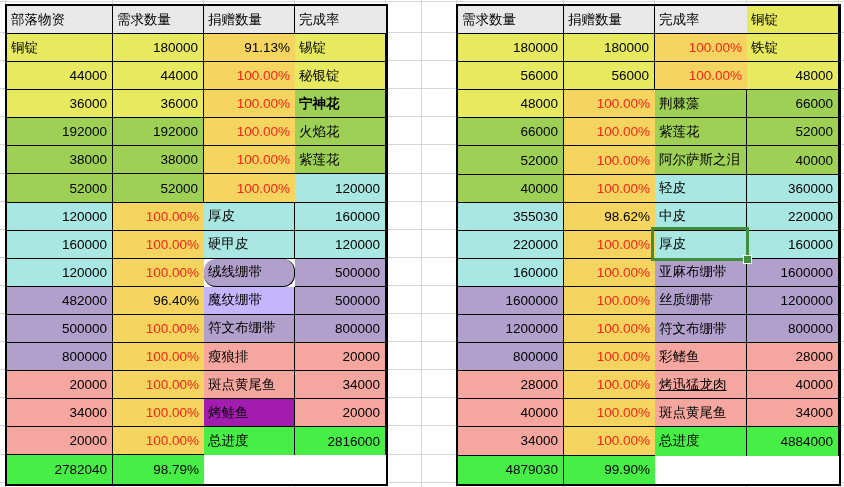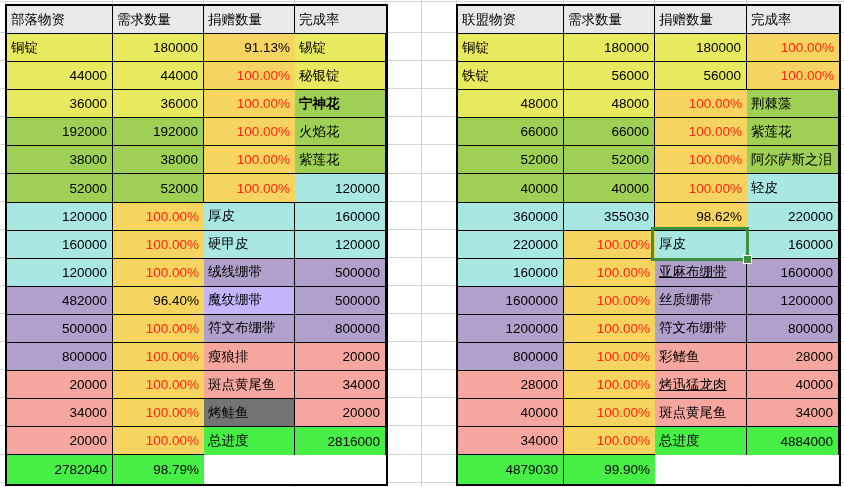--- a/index.html
+++ b/index.html
@@ -105,51 +105,50 @@
     <div class="cell right c2" style="background: rgb(169, 231, 226);">120000</div>
     <div class="cell right c3 rate red">100.00%</div>
     <div class="cell left c0" style="background: rgb(169, 231, 226);">厚皮</div>
     <div class="cell right c1" style="background: rgb(169, 231, 226);">160000</div>
     <div class="cell right c2" style="background: rgb(169, 231, 226);">160000</div>
     <div class="cell right c3 rate red">100.00%</div>
     <div class="cell left c0" style="background: rgb(169, 231, 226);">硬甲皮</div>
     <div class="cell right c1" style="background: rgb(169, 231, 226);">120000</div>
     <div class="cell right c2" style="background: rgb(169, 231, 226);">120000</div>
     <div class="cell right c3 rate red">100.00%</div>
-    <div class="cell left c0" style="background: rgb(177, 160, 203);">绒线绷带</div>
+    <div class="cell left c0" style="background: rgb(177, 160, 203); border-radius: 12px;">绒线绷带</div>
     <div class="cell right c1" style="background: rgb(177, 160, 203);">500000</div>
     <div class="cell right c2" style="background: rgb(177, 160, 203);">482000</div>
     <div class="cell right c3 rate">96.40%</div>
     <div class="cell left c0" style="background: #c4b5fd;">魔纹绷带</div>
     <div class="cell right c1" style="background: rgb(177, 160, 203);">500000</div>
     <div class="cell right c2" style="background: rgb(177, 160, 203);">500000</div>
     <div class="cell right c3 rate red">100.00%</div>
     <div class="cell left c0" style="background: rgb(177, 160, 203);">符文布绷带</div>
     <div class="cell right c1" style="background: rgb(177, 160, 203);">800000</div>
     <div class="cell right c2" style="background: rgb(177, 160, 203);">800000</div>
     <div class="cell right c3 rate red">100.00%</div>
     <div class="cell left c0" style="background: rgb(245, 167, 159);">瘦狼排</div>
     <div class="cell right c1" style="background: rgb(245, 167, 159);">20000</div>
     <div class="cell right c2" style="background: rgb(245, 167, 159);">20000</div>
     <div class="cell right c3 rate red">100.00%</div>
     <div class="cell left c0" style="background: rgb(245, 167, 159);">斑点黄尾鱼</div>
     <div class="cell right c1" style="background: rgb(245, 167, 159);">34000</div>
     <div class="cell right c2" style="background: rgb(245, 167, 159);">34000</div>
     <div class="cell right c3 rate red">100.00%</div>
-    <div class="cell left c0" style="background: #737373; font-family: Liberation Serif, serif;">烤鲑鱼</div>
+    <div class="cell left c0" style="background: #a21caf; font-family: Liberation Serif, serif;">烤鲑鱼</div>
     <div class="cell right c1" style="background: rgb(245, 167, 159);">20000</div>
     <div class="cell right c2" style="background: rgb(245, 167, 159);">20000</div>
     <div class="cell right c3 rate red">100.00%</div>
     <div class="cell left c0 total lastrow">总进度</div>
     <div class="cell right c1 total lastrow">2816000</div>
     <div class="cell right c2 total lastrow">2782040</div>
     <div class="cell right c3 total lastrow">98.79%</div>
   </div>
 <div class="table t1">
-    <div class="cell hdr left c0">联盟物资</div>
     <div class="cell hdr left c1">需求数量</div>
     <div class="cell hdr left c2">捐赠数量</div>
     <div class="cell hdr left c3">完成率</div>
     <div class="cell left c0" style="background: rgb(231, 233, 95);">铜锭</div>
     <div class="cell right c1" style="background: rgb(231, 233, 95);">180000</div>
     <div class="cell right c2" style="background: rgb(231, 233, 95);">180000</div>
     <div class="cell right c3 rate red">100.00%</div>
     <div class="cell left c0" style="background: rgb(231, 233, 95);">铁锭</div>
     <div class="cell right c1" style="background: rgb(231, 233, 95);">56000</div>
     <div class="cell right c2" style="background: rgb(231, 233, 95);">56000</div>
@@ -166,28 +165,29 @@
     <div class="cell right c2" style="background: rgb(158, 208, 85);">52000</div>
     <div class="cell right c3 rate red">100.00%</div>
     <div class="cell left c0" style="background: rgb(158, 208, 85);">阿尔萨斯之泪</div>
     <div class="cell right c1" style="background: rgb(158, 208, 85);">40000</div>
     <div class="cell right c2" style="background: rgb(158, 208, 85);">40000</div>
     <div class="cell right c3 rate red">100.00%</div>
     <div class="cell left c0" style="background: rgb(169, 231, 226);">轻皮</div>
     <div class="cell right c1" style="background: rgb(169, 231, 226);">360000</div>
     <div class="cell right c2" style="background: rgb(169, 231, 226);">355030</div>
     <div class="cell right c3 rate">98.62%</div>
+    <div class="cell left c0" style="background: rgb(169, 231, 226);">中皮</div>
     <div class="cell right c1" style="background: rgb(169, 231, 226);">220000</div>
     <div class="cell right c2" style="background: rgb(169, 231, 226);">220000</div>
     <div class="cell right c3 rate red">100.00%</div>
     <div class="cell left c0" style="background: rgb(169, 231, 226);">厚皮</div>
     <div class="cell right c1" style="background: rgb(169, 231, 226);">160000</div>
     <div class="cell right c2" style="background: rgb(169, 231, 226);">160000</div>
     <div class="cell right c3 rate red">100.00%</div>
-    <div class="cell left c0" style="background: rgb(177, 160, 203); text-decoration: underline;">亚麻布绷带</div>
+    <div class="cell left c0" style="background: rgb(177, 160, 203);">亚麻布绷带</div>
     <div class="cell right c1" style="background: rgb(177, 160, 203);">1600000</div>
     <div class="cell right c2" style="background: rgb(177, 160, 203);">1600000</div>
     <div class="cell right c3 rate red">100.00%</div>
     <div class="cell left c0" style="background: rgb(177, 160, 203);">丝质绷带</div>
     <div class="cell right c1" style="background: rgb(177, 160, 203);">1200000</div>
     <div class="cell right c2" style="background: rgb(177, 160, 203);">1200000</div>
     <div class="cell right c3 rate red">100.00%</div>
     <div class="cell left c0" style="background: rgb(177, 160, 203);">符文布绷带</div>
     <div class="cell right c1" style="background: rgb(177, 160, 203);">800000</div>
     <div class="cell right c2" style="background: rgb(177, 160, 203);">800000</div>

